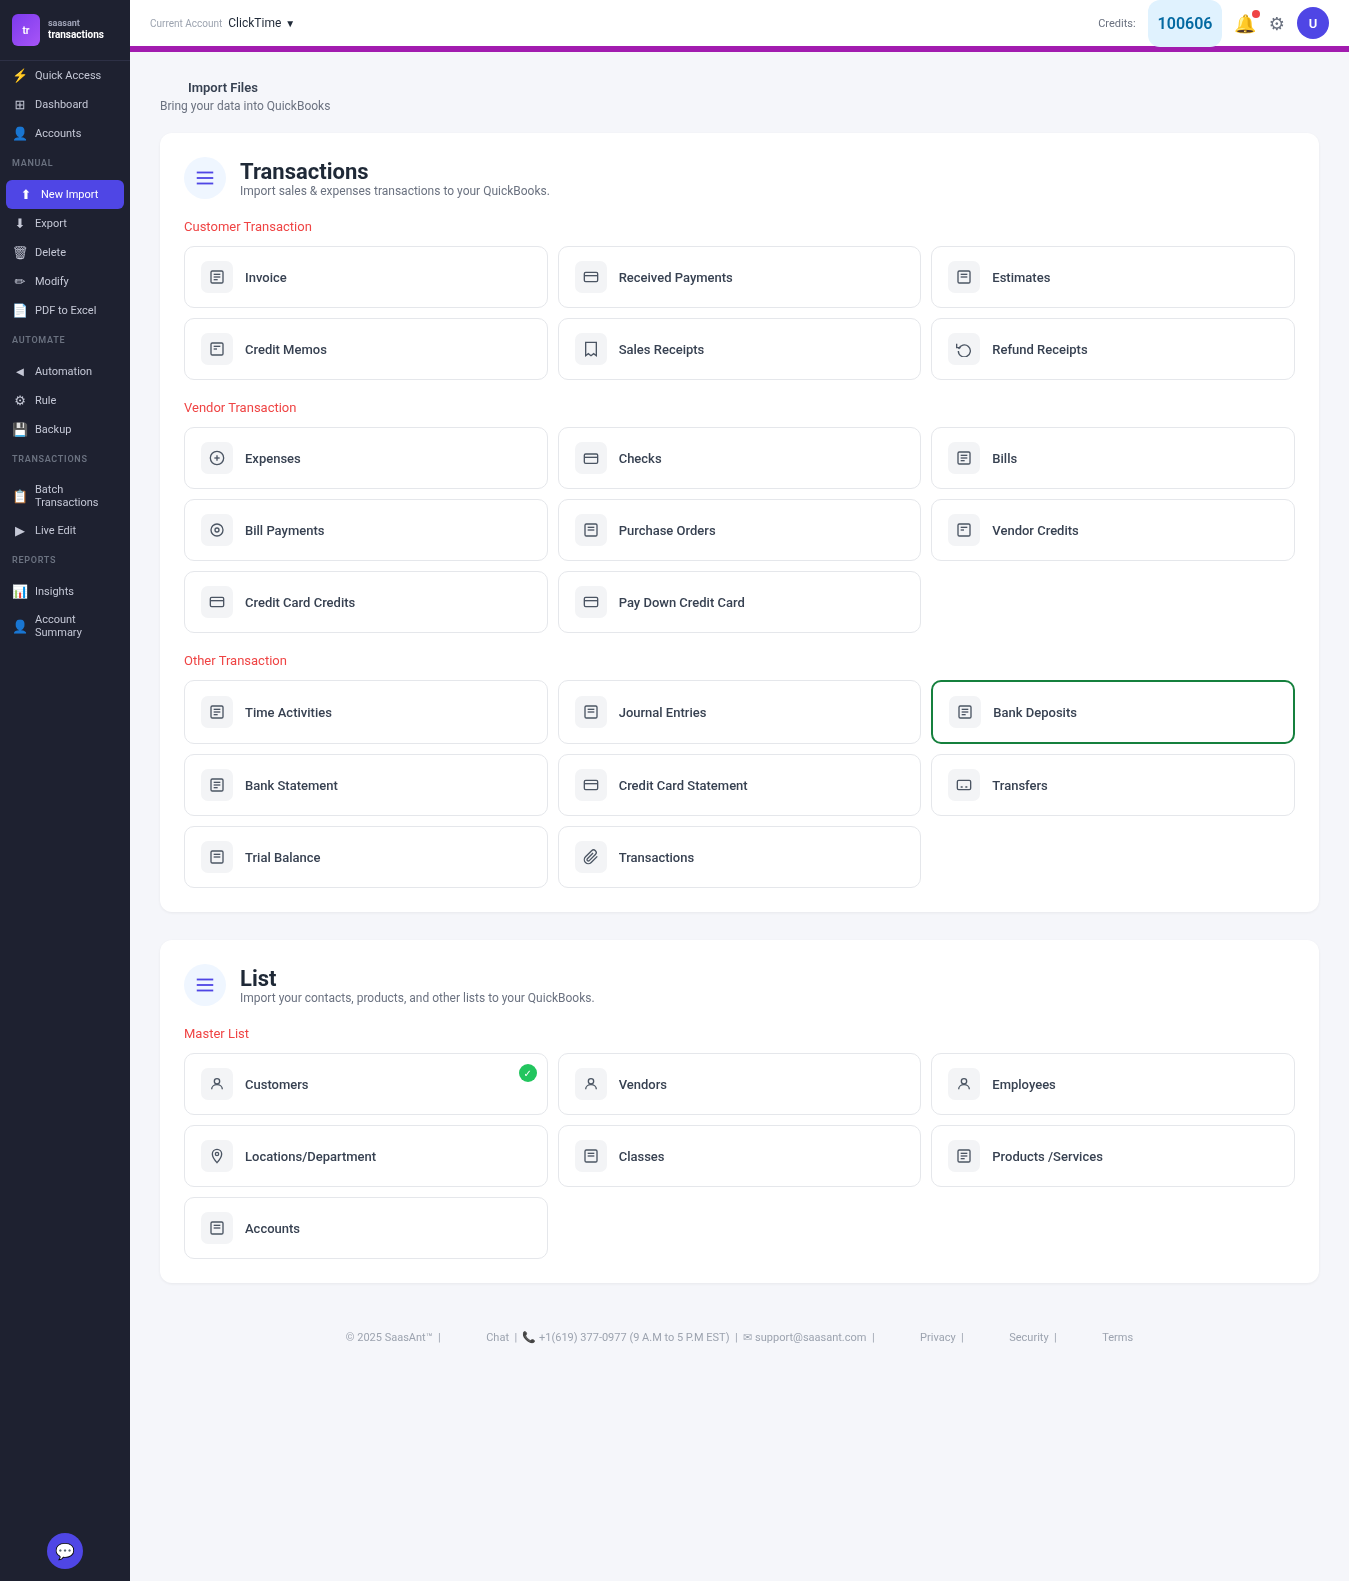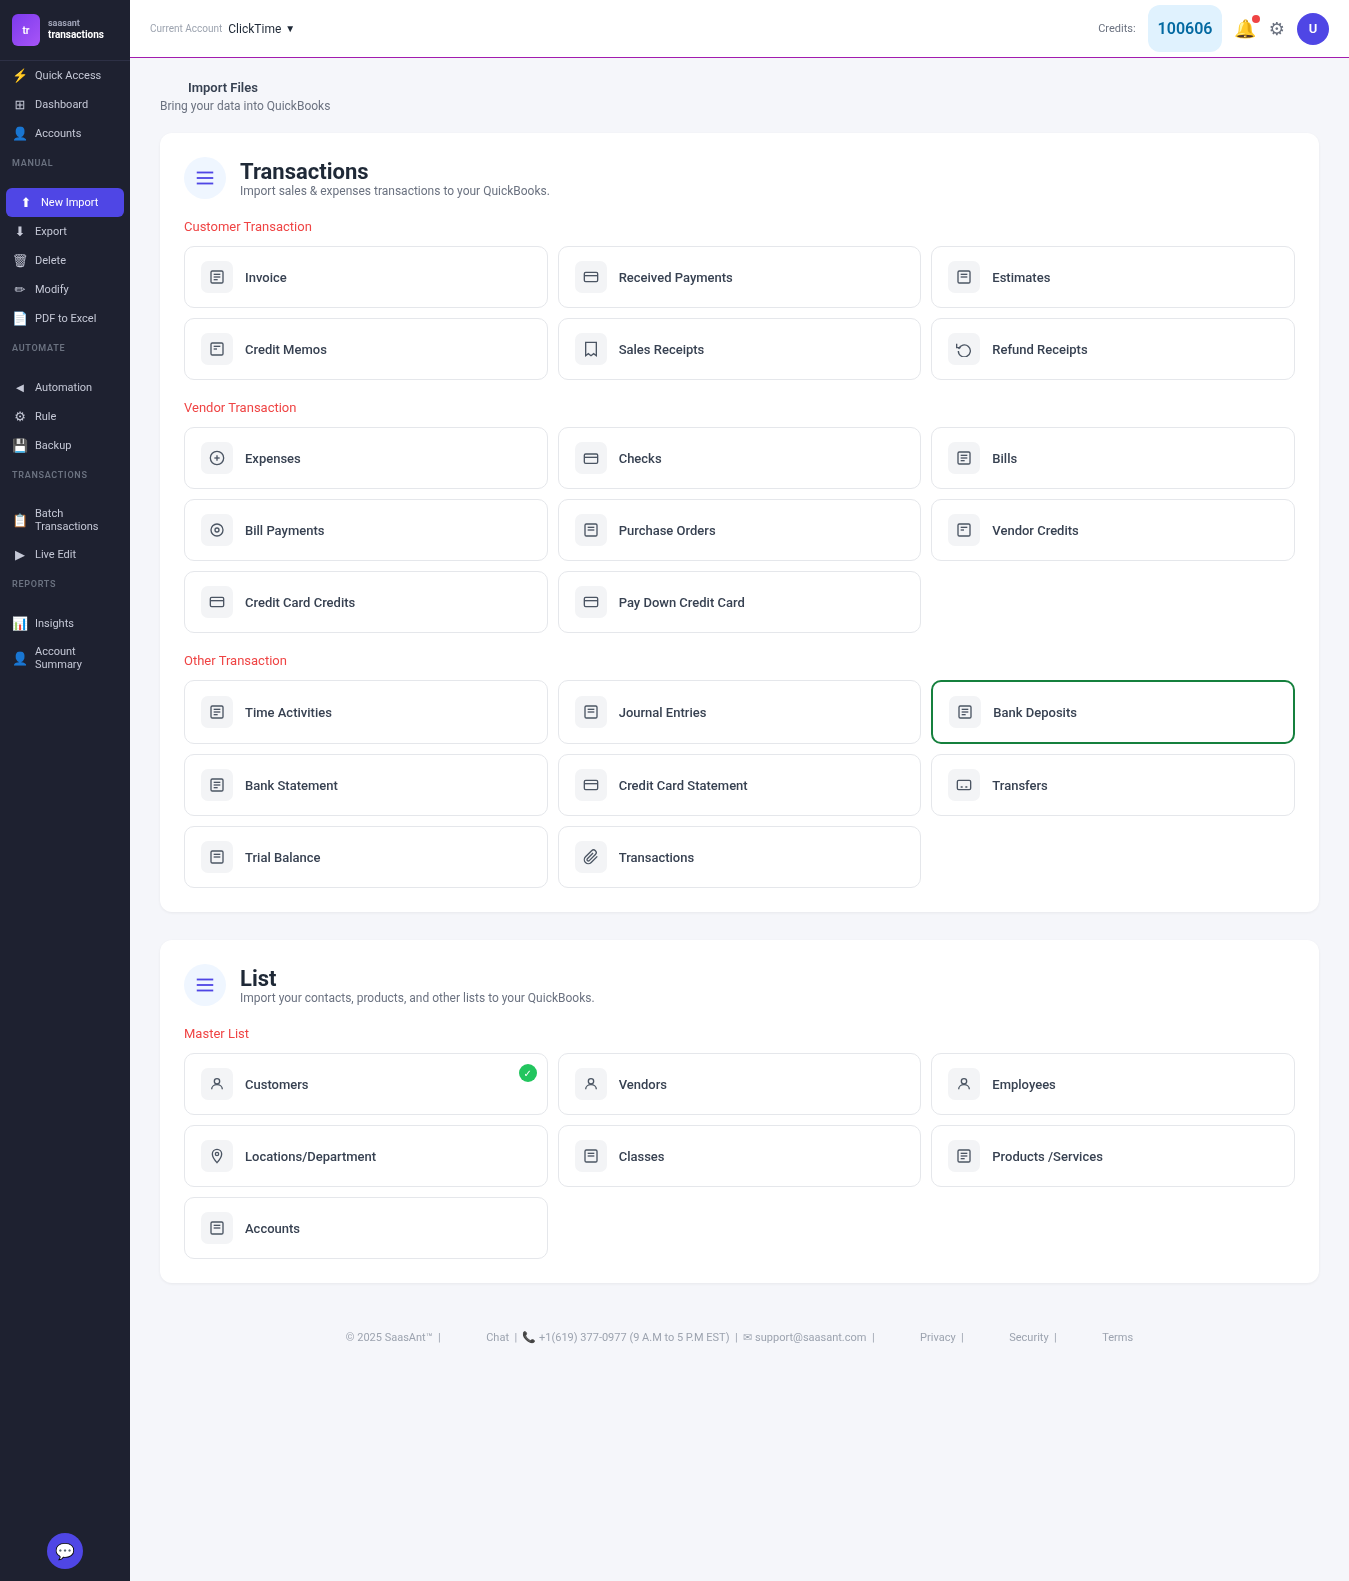--- a/index.html
+++ b/index.html
@@ -39,21 +39,21 @@
       font-weight: bold;
       color: #fff;
       flex-shrink: 0;
     }
     .logo-text { font-size: 11px; font-weight: 700; line-height: 1.2; }
 
     .sidebar-section-label {
       font-size: 9px;
       text-transform: uppercase;
       color: #6b7280;
-      padding: 10px 12px 20px;
+      padding: 10px 12px 12px;
       letter-spacing: 0.08em;
       font-weight: 600;
     }
     .sidebar-item {
       display: flex;
       align-items: center;
       gap: 7px;
       padding: 7px 12px;
       font-size: 11px;
       color: #c5c8d6;
@@ -78,23 +78,23 @@
       cursor: pointer;
       font-size: 16px;
     }
 
     
     .header {
       position: fixed;
       top: 0;
       left: 130px;
       right: 0;
-      height: 58px;
+      height: 52px;
       background: #fff;
-      border-bottom: 1px solid #a21caf;
+      border-bottom: 6px solid #a21caf;
       display: flex;
       align-items: center;
       padding: 0 20px;
       z-index: 99;
       justify-content: space-between;
     }
     .header-left { display: flex; align-items: center; gap: 6px; font-size: 12px; color: #6b7280; }
     .header-left .account-name { font-size: 12px; color: #1f2937; font-weight: 400; display: flex; align-items: center; gap: 4px; }
     .header-right { display: flex; align-items: center; gap: 12px; }
     .credits-badge {

